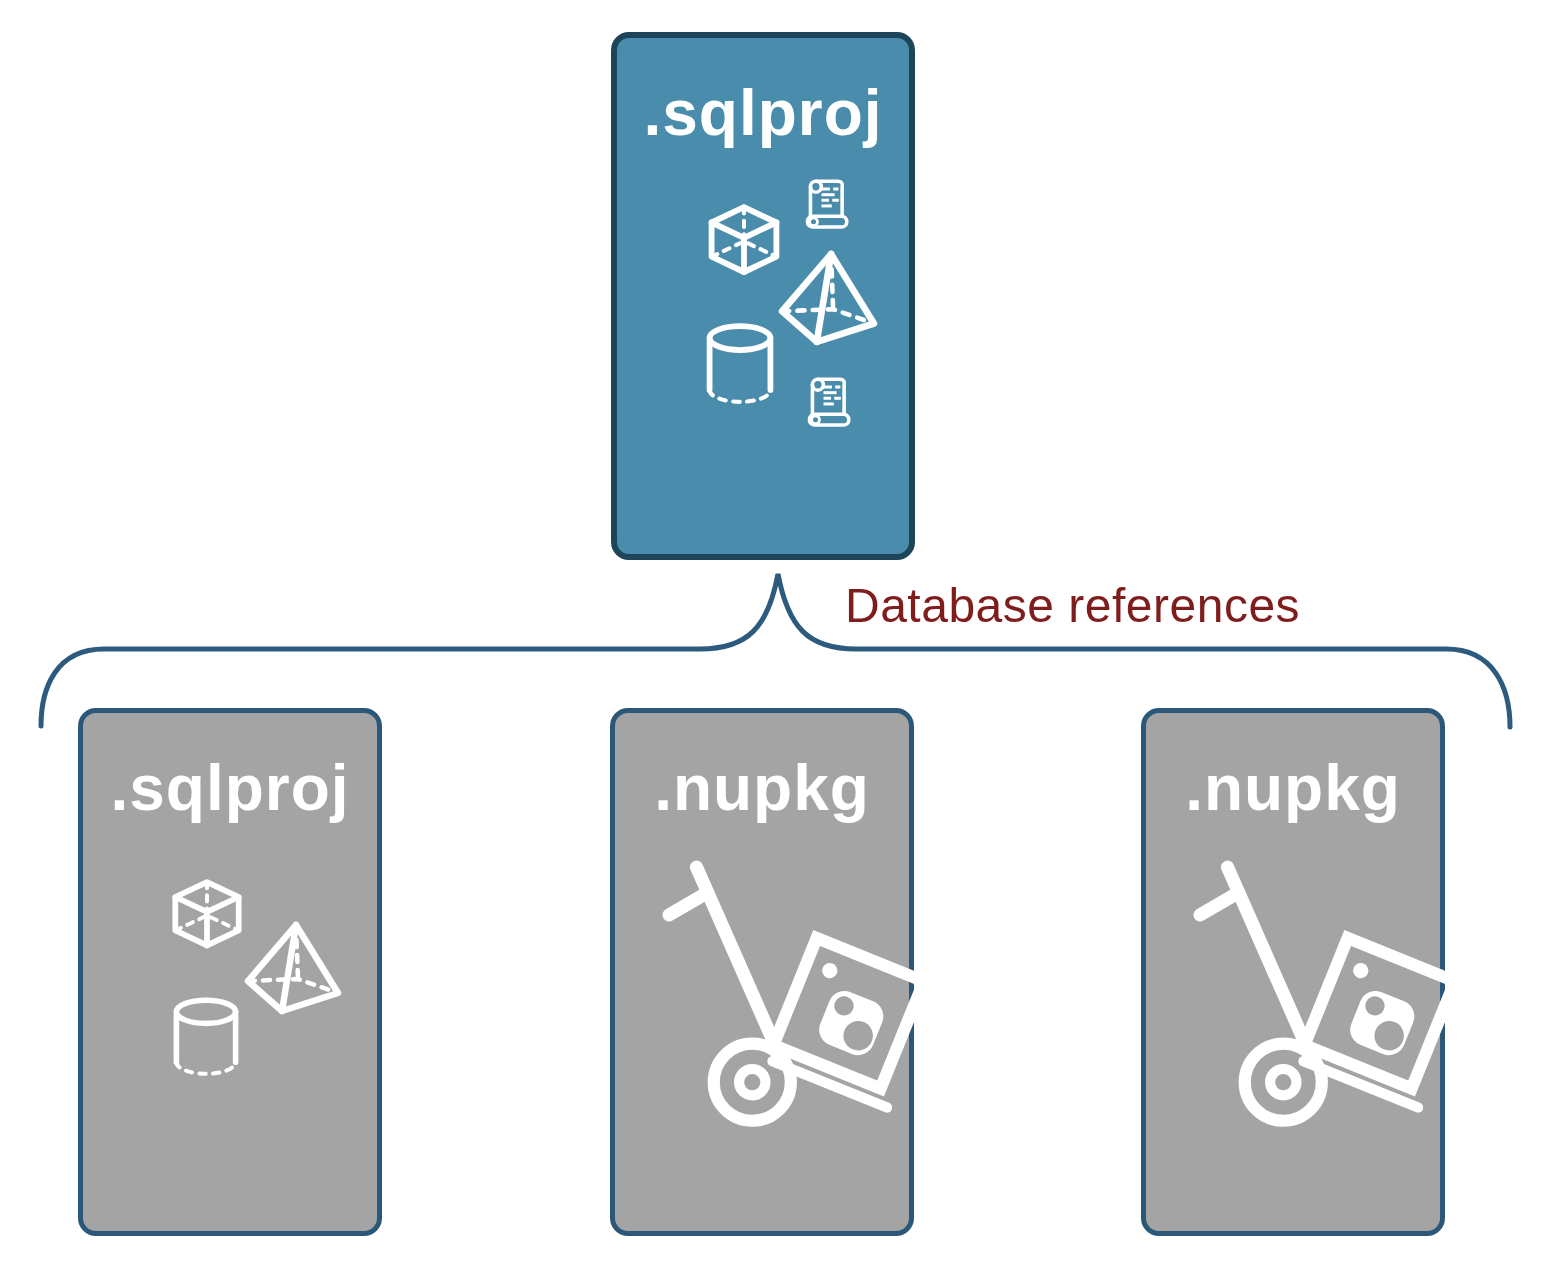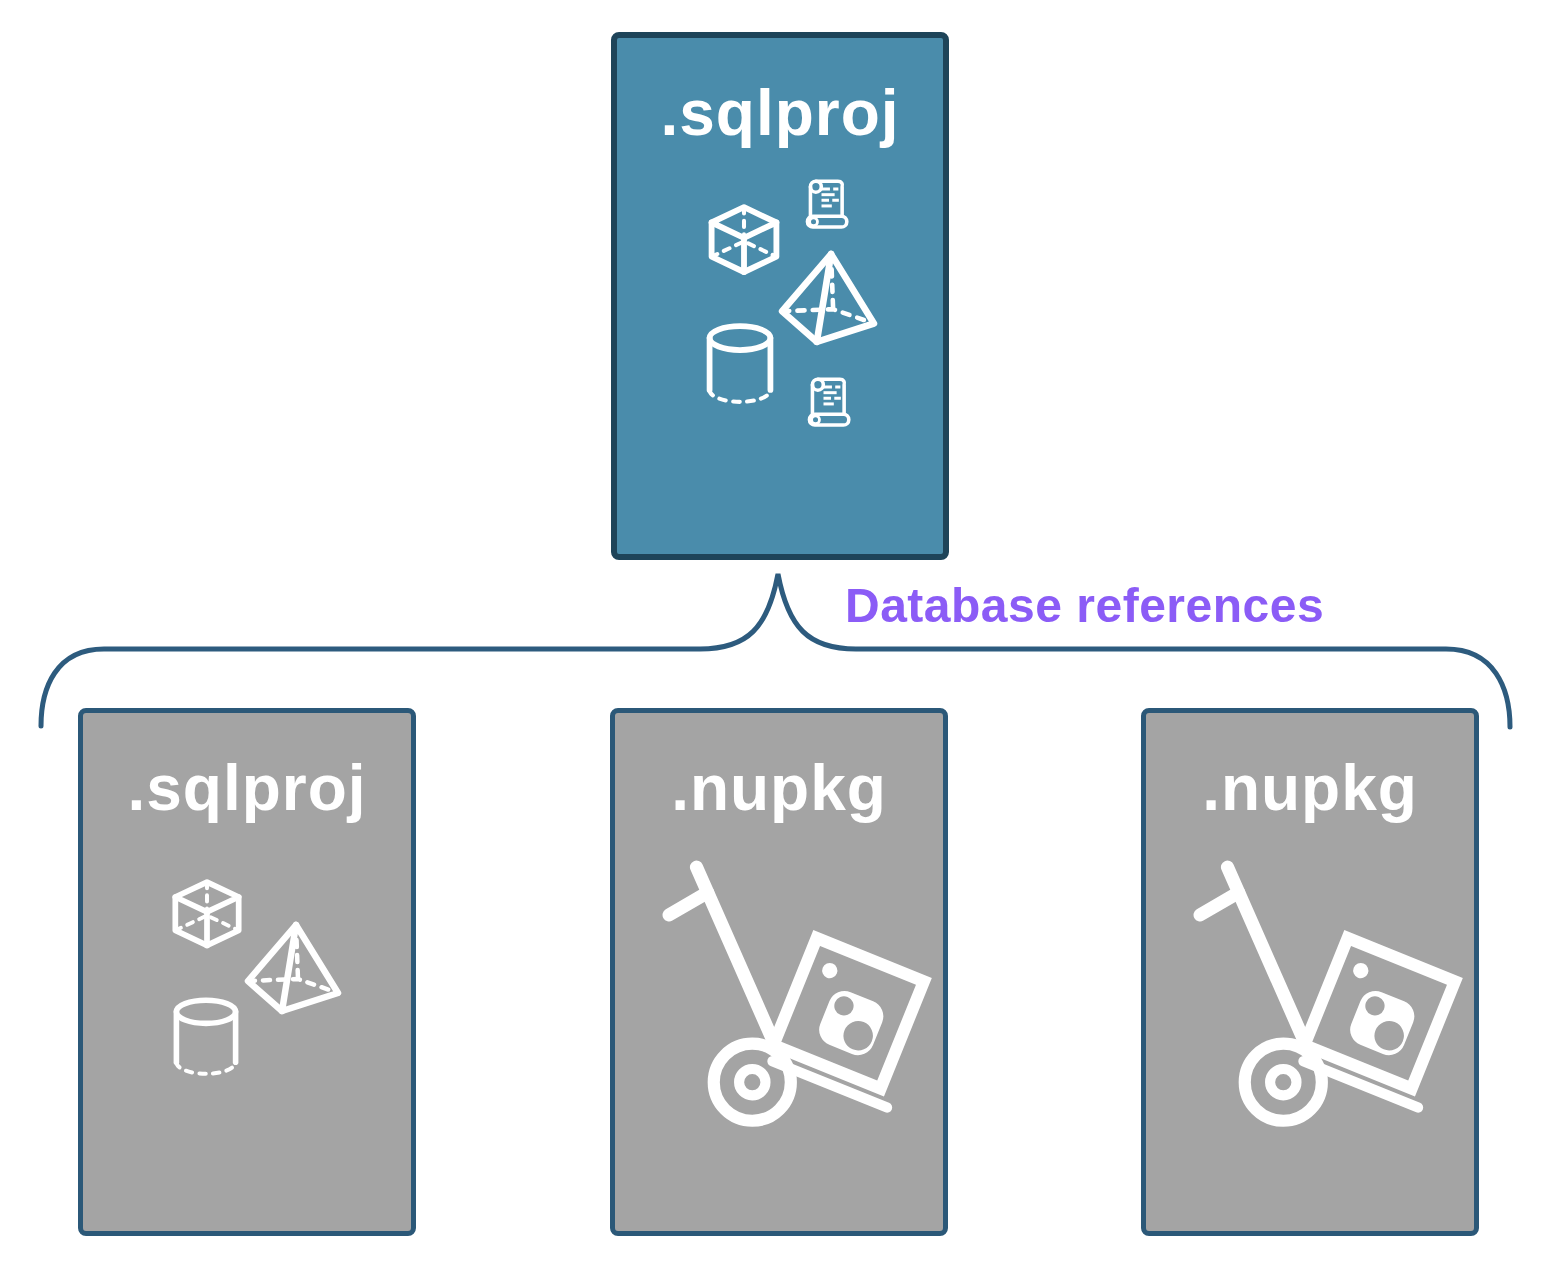--- a/index.html
+++ b/index.html
@@ -10,30 +10,30 @@
     background: #ffffff;
     overflow: hidden;
     font-family: "Liberation Sans", "DejaVu Sans", sans-serif;
   }
   .brace-svg { position: absolute; left: 0; top: 0; }
   .edge-label {
     position: absolute;
     left: 845px;
     top: 578px;
     font-size: 48px;
-    font-weight: bold;
-    color: #8b5cf6;
+    font-weight: normal;
+    color: #7f1d1d;
     letter-spacing: 0.5px;
     white-space: nowrap;
   }
   .node {
     position: absolute;
-    width: 338px;
+    width: 304px;
     height: 528px;
-    border-radius: 8px;
+    border-radius: 18px;
     box-sizing: border-box;
   }
   .node-root {
     left: 611px; top: 32px;
     background: #4A8CAB;
     border: 6px solid #1E4459;
   }
   .node-ref {
     background: #A4A4A4;
     border: 5px solid #2B5878;

